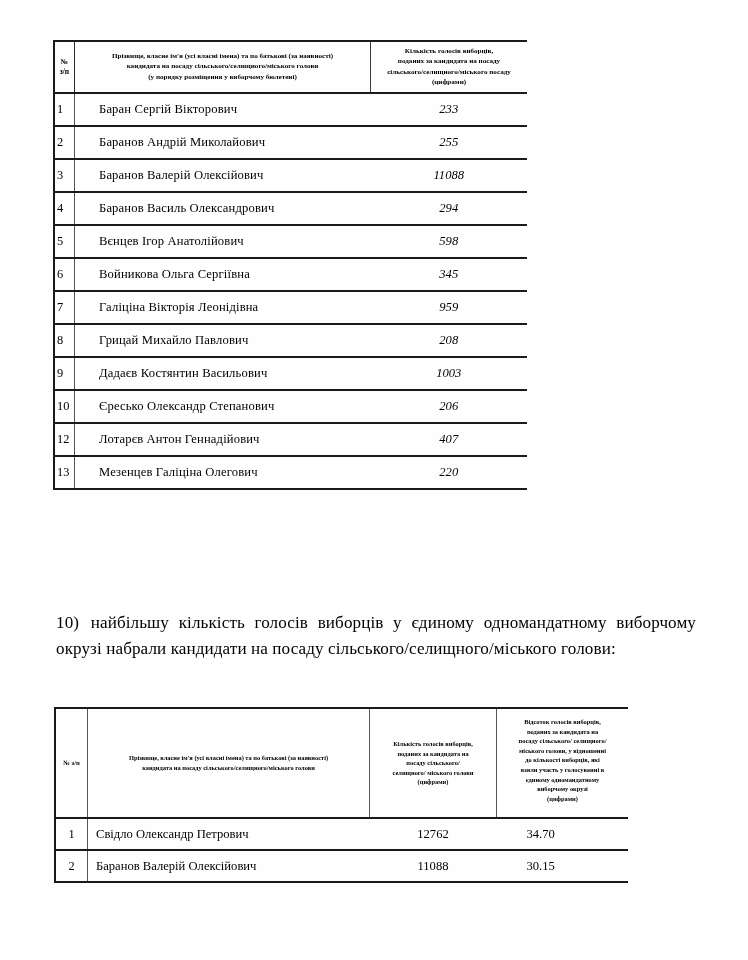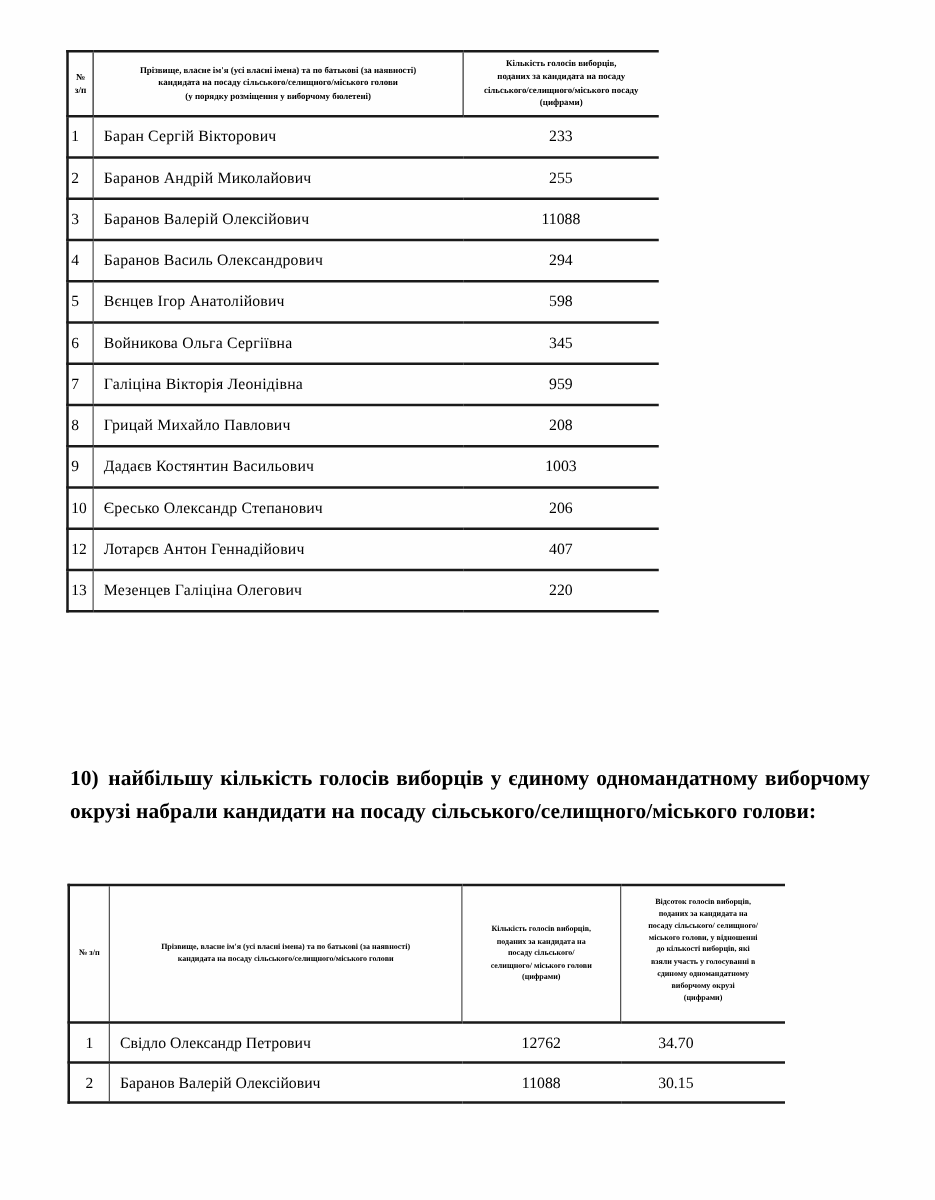--- a/index.html
+++ b/index.html
@@ -80,39 +80,40 @@
   }
   .t1-row td.c-num {
     width: 15px;
     text-align: left;
     padding-left: 2px;
     font-size: 12.4px;
   }
   .t1-row td.c-name {
     width: 287px;
     border-left: 1px solid #555;
-    padding-left: 8px;
+    padding-left: 24px;
     text-align: left;
     letter-spacing: 0.15px;
   }
   .t1-row td.c-votes {
     width: 150px;
     border-left: none;
     border-right: none;
     text-align: center;
     font-size: 12.6px;
+    font-style: italic;
   }
 
   
   .para {
     position: absolute;
     left: 56px;
     top: 590px;
     width: 640px;
-    font-weight: bold;
+    font-weight: normal;
     font-size: 17.1px;
     line-height: 1.52;
     text-align: justify;
     text-justify: inter-word;
     letter-spacing: 0.1px;
     margin-top: 20px;
   }
   .para .lead {
     margin-right: 2px;
   }

